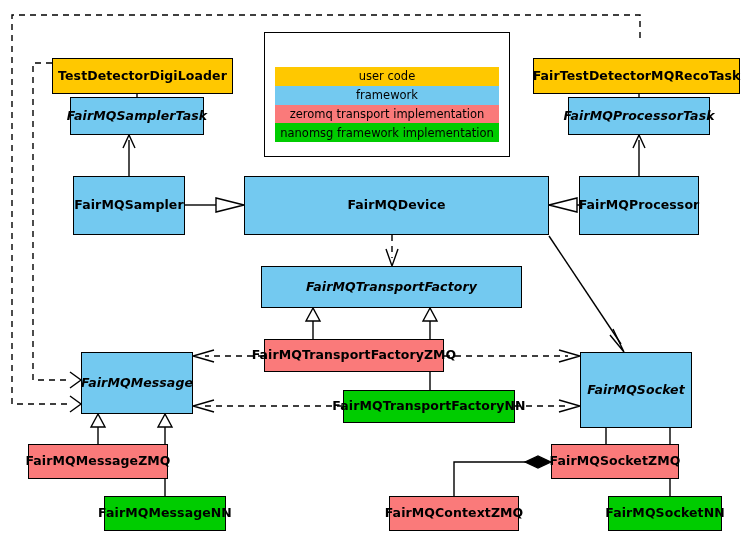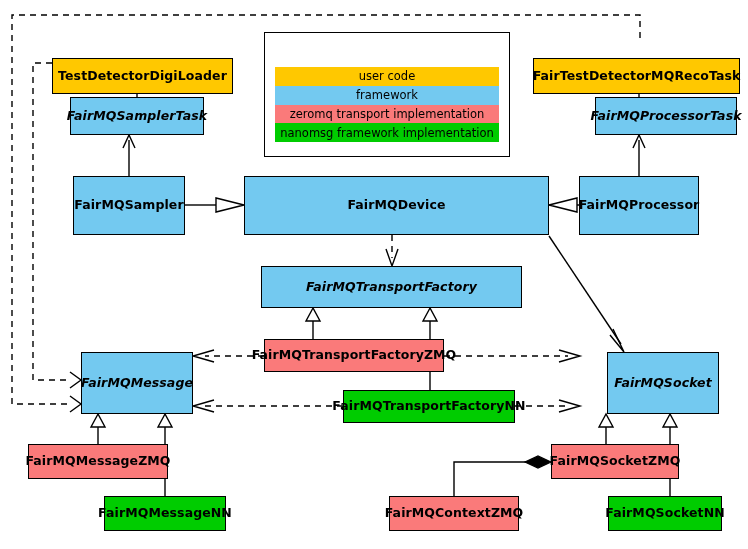--- a/index.html
+++ b/index.html
@@ -176,21 +176,21 @@
   <div id="nodes-layer">
       <div class="node usercode" style="left: 52px; top: 38px; width: 181px; height: 36px;">
         <span>TestDetectorDigiLoader</span>
       </div>
       <div class="node usercode" style="left: 533px; top: 38px; width: 207px; height: 36px;">
         <span>FairTestDetectorMQRecoTask</span>
       </div>
       <div class="node framework abstract" style="left: 70px; top: 97px; width: 134px; height: 38px;">
         <span>FairMQSamplerTask</span>
       </div>
-      <div class="node framework abstract" style="left: 568px; top: 97px; width: 142px; height: 38px; margin-left: 27px;">
+      <div class="node framework abstract" style="left: 568px; top: 97px; width: 142px; height: 38px;">
         <span>FairMQProcessorTask</span>
       </div>
       <div class="node framework" style="left: 73px; top: 176px; width: 112px; height: 59px;">
         <span>FairMQSampler</span>
       </div>
       <div class="node framework" style="left: 244px; top: 176px; width: 305px; height: 59px;">
         <span>FairMQDevice</span>
       </div>
       <div class="node framework" style="left: 579px; top: 176px; width: 120px; height: 59px;">
         <span>FairMQProcessor</span>
@@ -200,21 +200,21 @@
       </div>
       <div class="node zmq" style="left: 264px; top: 339px; width: 180px; height: 33px;">
         <span>FairMQTransportFactoryZMQ</span>
       </div>
       <div class="node nn" style="left: 343px; top: 390px; width: 172px; height: 33px;">
         <span>FairMQTransportFactoryNN</span>
       </div>
       <div class="node framework abstract" style="left: 81px; top: 352px; width: 112px; height: 62px;">
         <span>FairMQMessage</span>
       </div>
-      <div class="node framework abstract" style="left: 607px; top: 352px; width: 112px; height: 62px;">
+      <div class="node framework abstract" style="left: 580px; top: 352px; width: 112px; height: 76px;">
         <span>FairMQSocket</span>
       </div>
       <div class="node zmq" style="left: 28px; top: 444px; width: 140px; height: 35px;">
         <span>FairMQMessageZMQ</span>
       </div>
       <div class="node nn" style="left: 104px; top: 496px; width: 122px; height: 35px;">
         <span>FairMQMessageNN</span>
       </div>
       <div class="node zmq" style="left: 551px; top: 444px; width: 128px; height: 35px;">
         <span>FairMQSocketZMQ</span>

